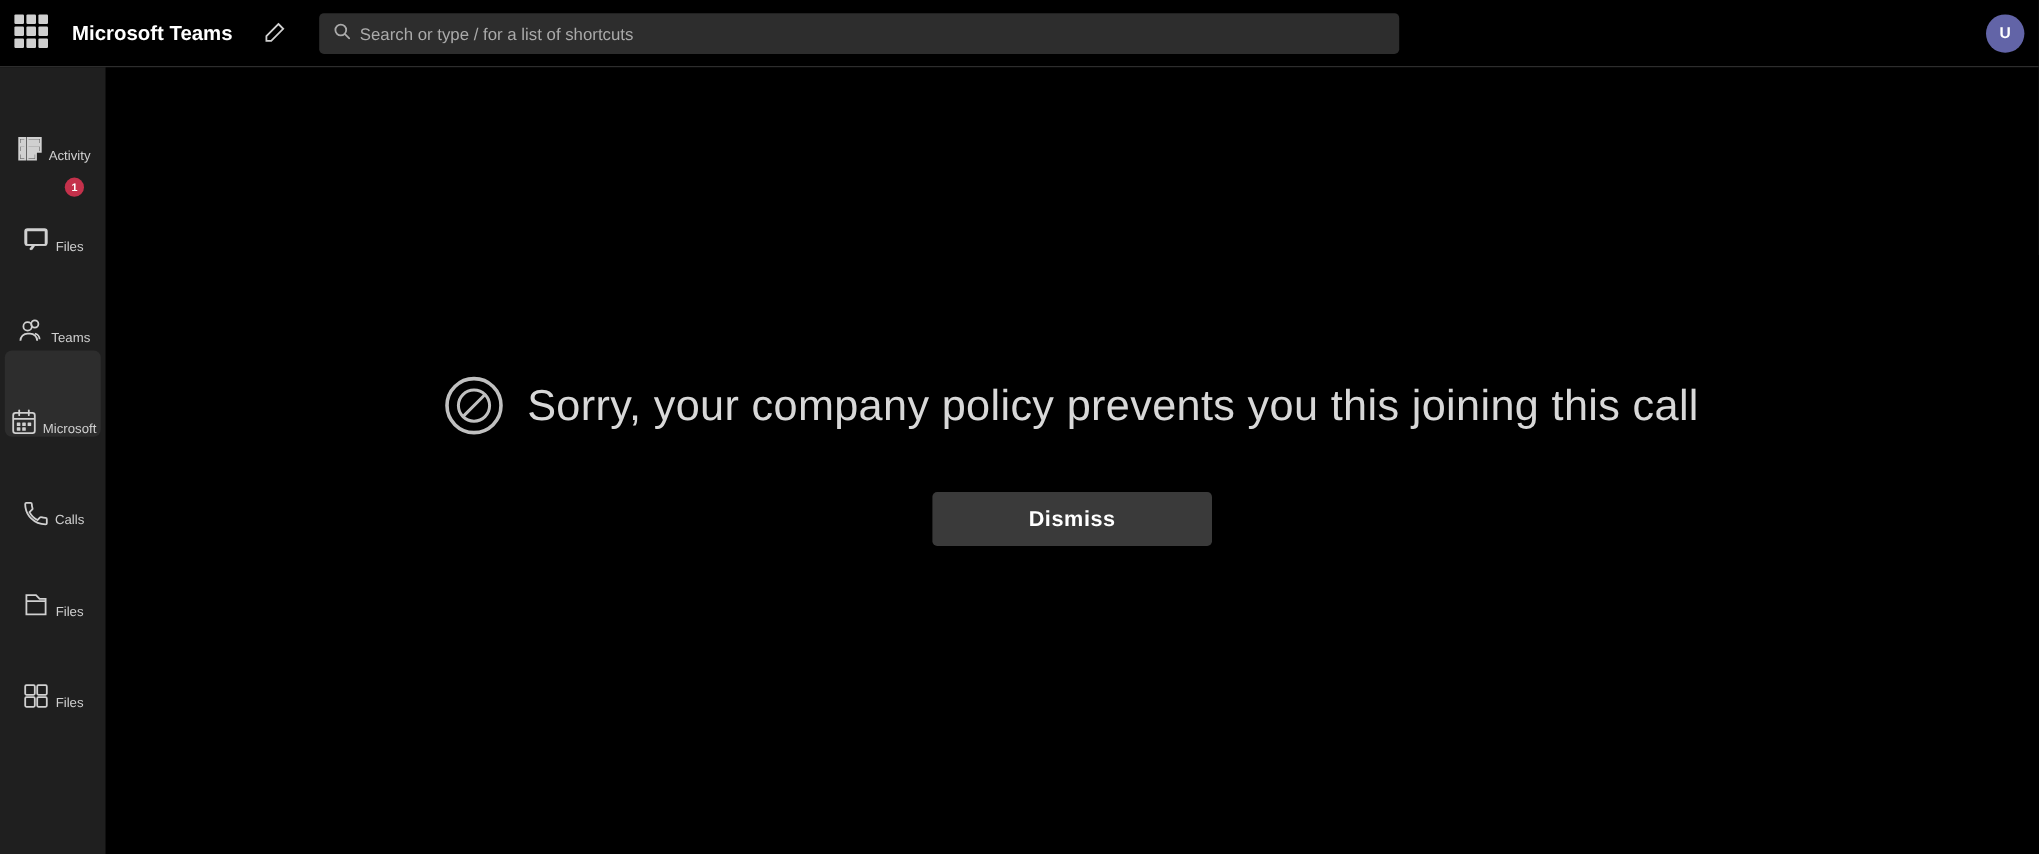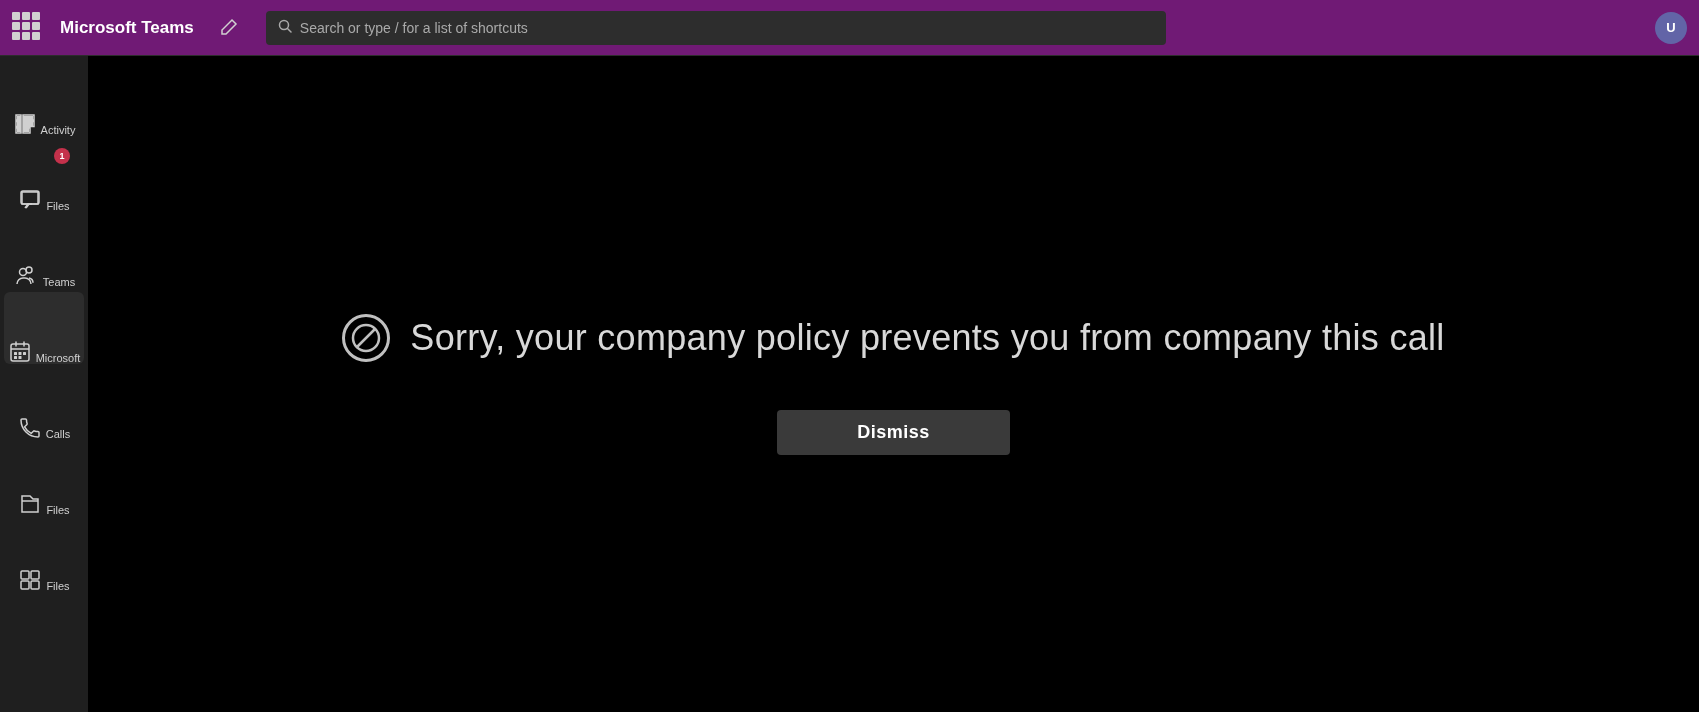--- a/index.html
+++ b/index.html
@@ -11,21 +11,21 @@
       font-family: 'Segoe UI', sans-serif;
       color: #fff;
       overflow: hidden;
       display: flex;
       flex-direction: column;
     }
 
     
     .topbar {
       height: 56px;
-      background: #701a75;
+      background: #000000;
       display: flex;
       align-items: center;
       padding: 0 12px;
       gap: 16px;
       flex-shrink: 0;
       border-bottom: 1px solid #2d2d2d;
     }
 
     .topbar-grid-icon {
       width: 32px;
@@ -346,20 +346,20 @@
 
   <main class="content">
 
     <div class="error-message">
       <div class="error-icon">
         <svg width="30" height="30" viewBox="0 0 30 30" fill="none">
           <circle cx="15" cy="15" r="13" stroke="#c0c0c0" stroke-width="2.5" fill="none"></circle>
           <line x1="6" y1="24" x2="24" y2="6" stroke="#c0c0c0" stroke-width="2.5" stroke-linecap="round"></line>
         </svg>
       </div>
-      <span class="error-text">Sorry, your company policy prevents you from company this call</span>
+      <span class="error-text">Sorry, your company policy prevents you this joining this call</span>
     </div>
 
     <button class="dismiss-button">Dismiss</button>
 
   </main>
 
 </div>
 
 </body></html>

